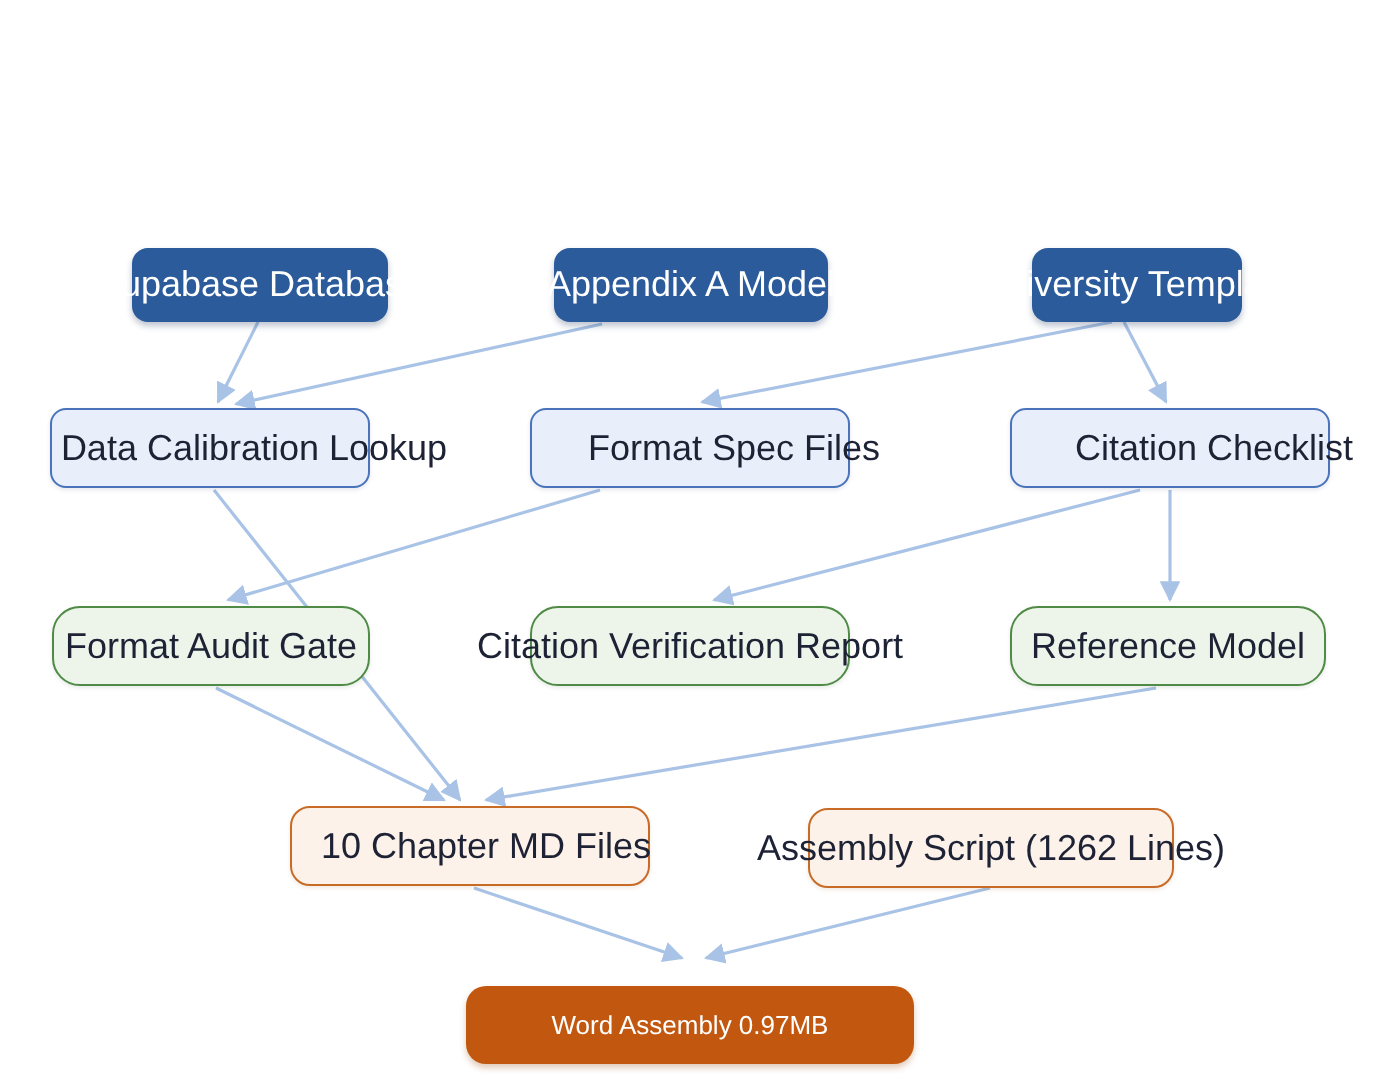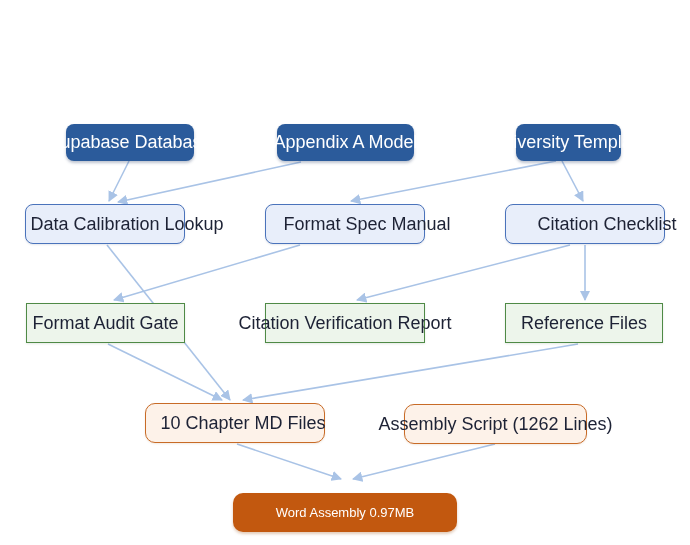--- a/index.html
+++ b/index.html
@@ -27,21 +27,21 @@
   .style-source{
     background:#2b5b9b;color:#ffffff;border-radius:8px;
     box-shadow:0 2px 3px rgba(40,60,100,.30);
   }
   .style-lookup{
     background:#e8eefa;color:#1d2235;border:1.5px solid #4a73bb;border-radius:8px;
     box-shadow:0 1px 2px rgba(40,60,100,.12);
     padding-left:44px;
   }
   .style-gate{
-    background:#edf5eb;color:#1d2235;border:1.5px solid #4f8a46;border-radius:0;
+    background:#edf5eb;color:#1d2235;border:1.5px solid #4f8a46;border-radius:14px;
     box-shadow:0 1px 2px rgba(40,80,40,.12);
   }
   .style-artifact{
     background:#fdf2e9;color:#1d2235;border:1.5px solid #c86b27;border-radius:10px;
     box-shadow:0 1px 2px rgba(150,80,20,.12);
   }
   .style-output{
     background:#c2580f;color:#ffffff;border-radius:10px;font-size:13px;
     box-shadow:0 2px 3px rgba(150,70,0,.28);
     margin-top:12px;
@@ -72,23 +72,23 @@
         <line x1="237" y1="444" x2="341" y2="479" stroke="#a9c3e6" stroke-width="1.6" marker-end="url(#arrowhead)"></line>
         <line x1="495" y1="444" x2="353" y2="479" stroke="#a9c3e6" stroke-width="1.6" marker-end="url(#arrowhead)"></line>
       </g>
   </svg>
 
   <div id="node-layer">
       <div class="node style-source" style="left: 66px; top: 124px; width: 128px; height: 37px;">Supabase Database</div>
       <div class="node style-source" style="left: 277px; top: 124px; width: 137px; height: 37px;">Appendix A Model</div>
       <div class="node style-source" style="left: 496px; top: 124px; width: 105px; height: 37px; margin-left: 20px;">University Template</div>
       <div class="node style-lookup" style="left: 25px; top: 204px; width: 160px; height: 40px;">Data Calibration Lookup</div>
-      <div class="node style-lookup" style="left: 265px; top: 204px; width: 160px; height: 40px;">Format Spec Manual</div>
+      <div class="node style-lookup" style="left: 265px; top: 204px; width: 160px; height: 40px;">Format Spec Files</div>
       <div class="node style-lookup" style="left: 505px; top: 204px; width: 160px; height: 40px;">Citation Checklist</div>
       <div class="node style-gate" style="left: 26px; top: 303px; width: 159px; height: 40px;">Format Audit Gate</div>
       <div class="node style-gate" style="left: 265px; top: 303px; width: 160px; height: 40px;">Citation Verification Report</div>
-      <div class="node style-gate" style="left: 505px; top: 303px; width: 158px; height: 40px;">Reference Files</div>
+      <div class="node style-gate" style="left: 505px; top: 303px; width: 158px; height: 40px;">Reference Model</div>
       <div class="node style-artifact" style="left: 145px; top: 403px; width: 180px; height: 40px; padding-left: 16px;">10 Chapter MD Files</div>
       <div class="node style-artifact" style="left: 404px; top: 404px; width: 183px; height: 40px;">Assembly Script (1262 Lines)</div>
       <div class="node style-output" style="left: 233px; top: 481px; width: 224px; height: 39px;">Word Assembly 0.97MB</div>
     </div>
 
 </div>
 
 </body></html>

